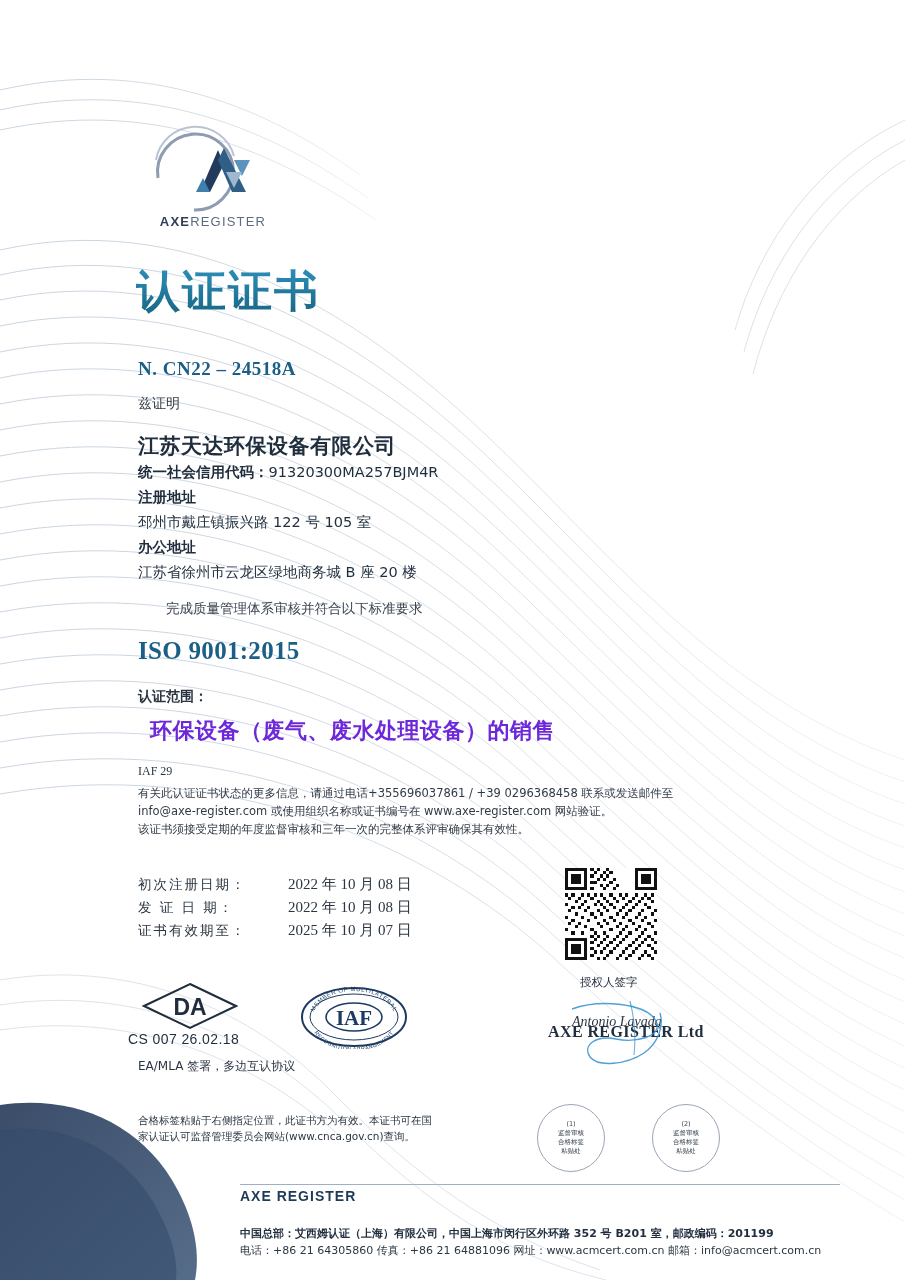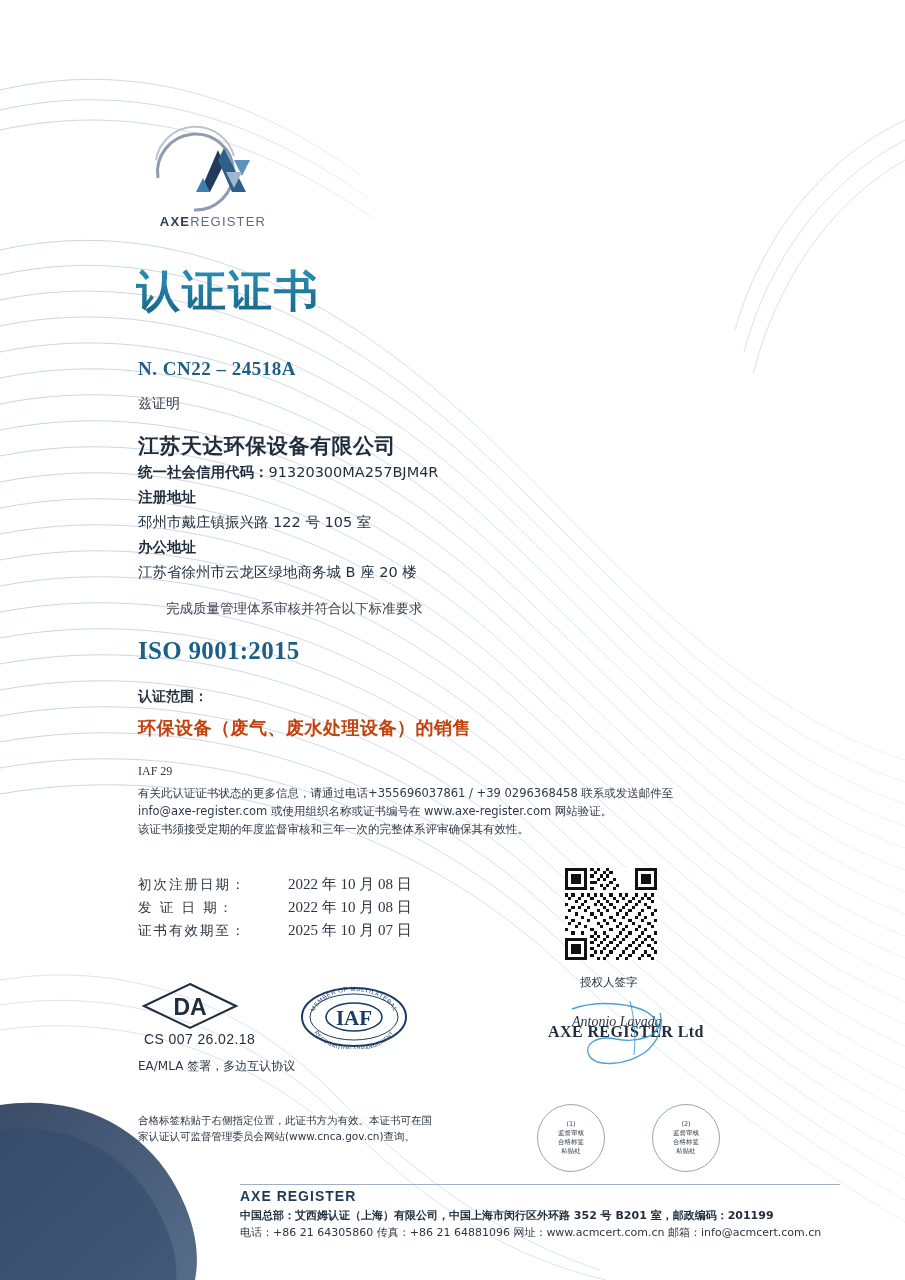--- a/index.html
+++ b/index.html
@@ -139,26 +139,26 @@
     left: 138px;
     top: 688px;
     font-family: "DejaVu Sans", sans-serif;
     font-size: 14px;
     font-weight: 700;
     color: #2b3642;
   }
 
   .scope-text {
     position: absolute;
-    left: 138px;
+    left: 150px;
     top: 716px;
     font-family: "DejaVu Sans", sans-serif;
-    font-size: 18px;
-    font-weight: 700;
-    color: #c2410c;
+    font-size: 22px;
+    font-weight: 700;
+    color: #6d28d9;
     letter-spacing: 0.5px;
   }
 
   .iaf-code {
     position: absolute;
     left: 138px;
     top: 764px;
     font-family: "Liberation Serif", serif;
     font-size: 12px;
     font-weight: 400;
@@ -240,21 +240,21 @@
   
   .da-mark {
     position: absolute;
     left: 142px;
     top: 982px;
     width: 96px;
     height: 48px;
   }
   .da-code {
     position: absolute;
-    left: 144px;
+    left: 128px;
     top: 1031px;
     font-family: "Liberation Sans", sans-serif;
     font-size: 14px;
     color: #1f2d3d;
     letter-spacing: 0.4px;
   }
   .ea-note {
     position: absolute;
     left: 138px;
     top: 1058px;
@@ -315,21 +315,21 @@
     width: 600px;
     height: 1px;
     background: #9fb0c2;
   }
   .footer-brand {
     font-family: "Liberation Sans", sans-serif;
     font-size: 14px;
     font-weight: 700;
     color: #1f3a57;
     letter-spacing: 1px;
-    margin-bottom: 3px;
+    margin-bottom: 21px;
   }
   .footer-line {
     font-family: "DejaVu Sans", sans-serif;
     font-size: 11px;
     line-height: 17px;
     color: #1f2d3d;
     font-weight: 700;
   }
   .footer-line.small {
     font-weight: 400;

